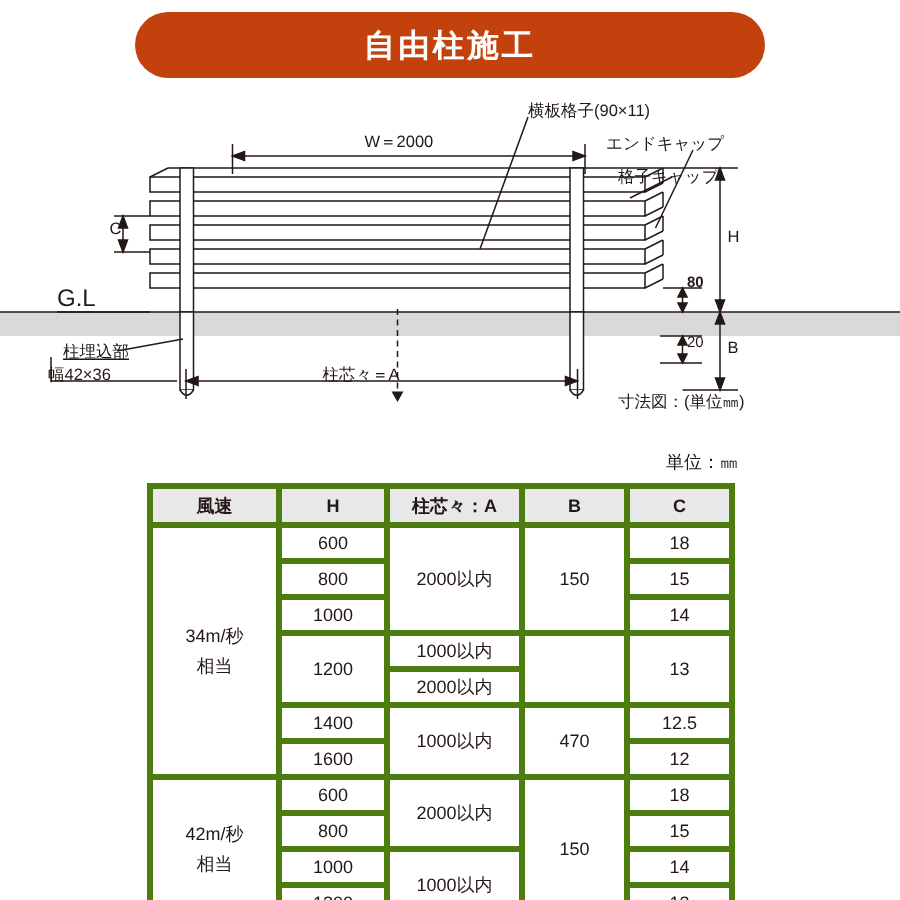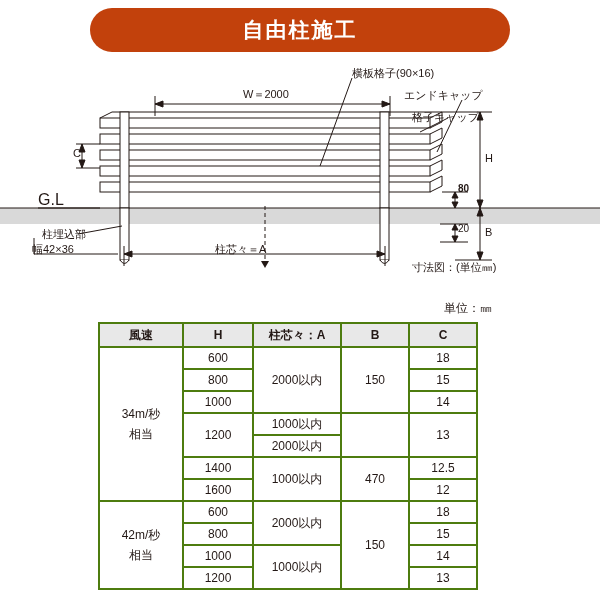--- a/index.html
+++ b/index.html
@@ -64,21 +64,21 @@
 
   
   .spec-table {
     position: absolute;
     left: 98px;
     top: 322px;
     border-collapse: collapse;
     font-size: 12px;
   }
   .spec-table th, .spec-table td {
-    border: 2px solid #4d7c0f;
+    border: 4px solid #4d7c0f;
     text-align: center;
     vertical-align: middle;
     padding: 0;
     height: 20px;
     line-height: 20px;
     font-weight: normal;
   }
   .spec-table thead th {
     background: #e8e8e8;
     font-weight: bold;
@@ -214,31 +214,31 @@
       <line x1="122" y1="170" x2="78" y2="178"></line>
     </g>
 
     <g stroke="#231815" stroke-width="1" fill="none">
       <path d="M34 182 l0 16 l84 0"></path>
     </g>
 
     <line x1="38" y1="152" x2="100" y2="152" stroke="#231815" stroke-width="1"></line>
   </svg>
 
-  <div class="dlabel" style="left:352px; top:10px;">横板格子(90×16)</div>
+  <div class="dlabel" style="left:352px; top:10px;">横板格子(90×11)</div>
   <div class="dlabel" style="left:404px; top:32px;">エンドキャップ</div>
   <div class="dlabel" style="left:412px; top:54px;">格子キャップ</div>
   <div class="dlabel" style="left:243px; top:31px;">W＝2000</div>
   <div class="dlabel" style="left:73px; top:91px; font-size:11px;">C</div>
   <div class="dlabel" style="left:485px; top:96px;">H</div>
   <div class="dlabel" style="left:485px; top:170px;">B</div>
   <div class="dlabel" style="left:38px; top:135px; font-size:16px;">G.L</div>
   <div class="dlabel small" style="left:458px; top:127px;font-weight:bold;">80</div>
   <div class="dlabel small" style="left:458px; top:167px;">20</div>
-  <div class="dlabel" style="left:42px; top:171px;">柱埋込部</div>
+  <div class="dlabel" style="left:42px; top:171px;text-decoration:underline;">柱埋込部</div>
   <div class="dlabel" style="left:32px; top:186px;">幅42×36</div>
   <div class="dlabel" style="left:215px; top:186px;">柱芯々＝A</div>
   <div class="dlabel" style="left:412px; top:204px;">寸法図：(単位㎜)</div>
 </div>
 
 <div class="unit-note">単位：㎜</div>
 
 <table class="spec-table">
   <thead>
     <tr>

